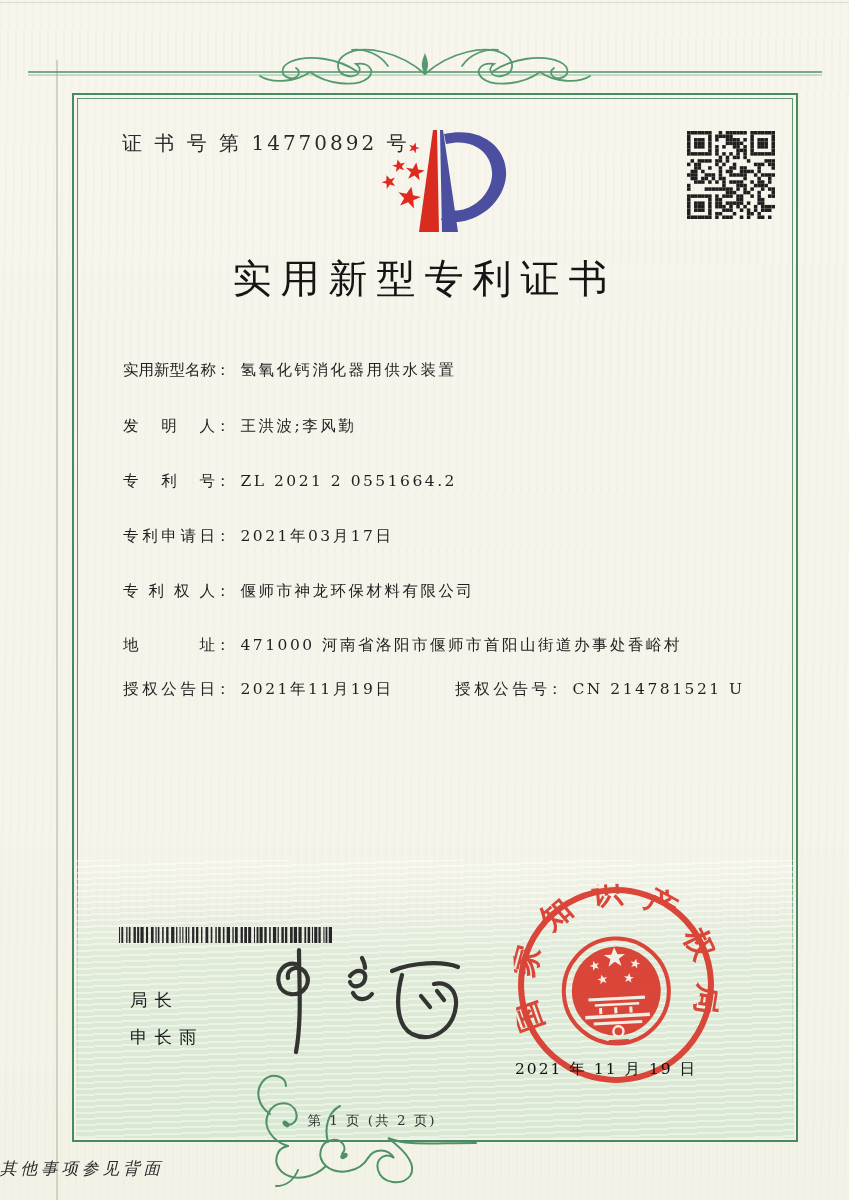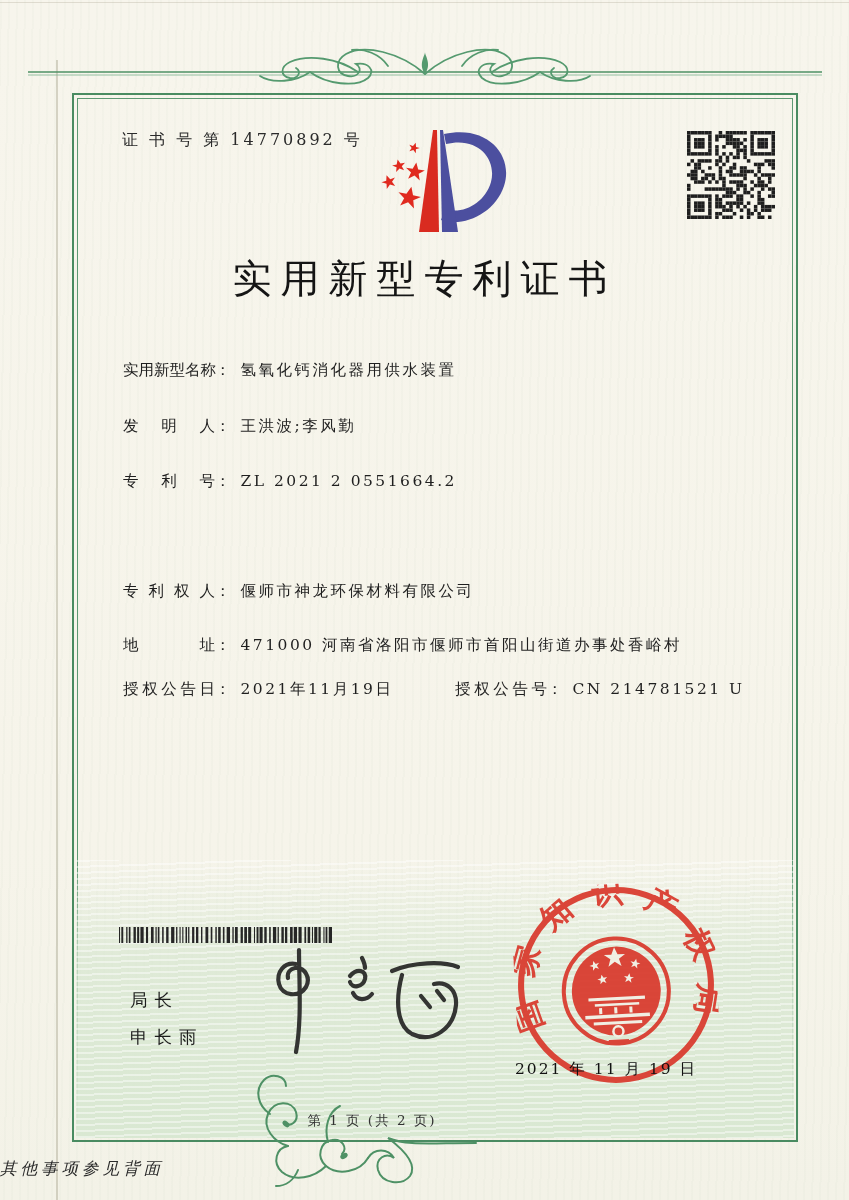--- a/index.html
+++ b/index.html
@@ -28,21 +28,21 @@
     position:absolute;left:2px;right:2px;bottom:2px;height:278px;
     background:
       repeating-linear-gradient(178deg, rgba(255,255,255,0.45) 0 2px, rgba(0,0,0,0) 2px 6px),
       linear-gradient(180deg, rgba(216,231,209,0) 0%, rgba(216,231,209,0.75) 35%, #d9e8d2 100%);
   }
 
   .ornament{position:absolute;color:#559a6f;}
 
   
   .txt{position:absolute;color:#222;}
-  .cert-no{left:122px;top:130px;font-size:16px;letter-spacing:3px;color:#2a2a2a;}
+  .cert-no{left:122px;top:130px;font-size:20px;letter-spacing:3px;color:#2a2a2a;}
   .logo{position:absolute;left:362px;top:124px;width:150px;height:114px;}
   .qr{position:absolute;left:687px;top:131px;width:88px;height:88px;}
   .title{
     left:0;width:849px;top:252px;text-align:center;
     font-size:39px;font-weight:400;letter-spacing:9px;color:#151515;
   }
   .field-row{position:absolute;left:123px;font-size:15.5px;white-space:nowrap;color:#1f1f1f;}
   .flabel{display:inline-block;width:92px;text-align:justify;text-align-last:justify;vertical-align:bottom;}
   .fcolon{margin-right:10px;}
   .fvalue{letter-spacing:2.5px;}
@@ -441,20 +441,23 @@
 
   <div class="field-row" style="top:360px">
     <span class="flabel">实用新型名称</span><span class="fcolon">：</span><span class="fvalue">氢氧化钙消化器用供水装置</span>
   </div>
   <div class="field-row" style="top:416px">
     <span class="flabel">发明人</span><span class="fcolon">：</span><span class="fvalue">王洪波;李风勤</span>
   </div>
   <div class="field-row" style="top:471px">
     <span class="flabel">专利号</span><span class="fcolon">：</span><span class="fvalue">ZL 2021 2 0551664.2</span>
   </div>
+  <div class="field-row" style="top:526px">
+    <span class="flabel">专利申请日</span><span class="fcolon">：</span><span class="fvalue">2021年03月17日</span>
+  </div>
   <div class="field-row" style="top:581px">
     <span class="flabel">专利权人</span><span class="fcolon">：</span><span class="fvalue">偃师市神龙环保材料有限公司</span>
   </div>
   <div class="field-row" style="top:635px">
     <span class="flabel">地址</span><span class="fcolon">：</span><span class="fvalue">471000 河南省洛阳市偃师市首阳山街道办事处香峪村</span>
   </div>
   <div class="field-row" style="top:679px">
     <span>
       <span class="flabel">授权公告日</span><span class="fcolon">：</span><span class="fvalue">2021年11月19日</span>
     </span>

